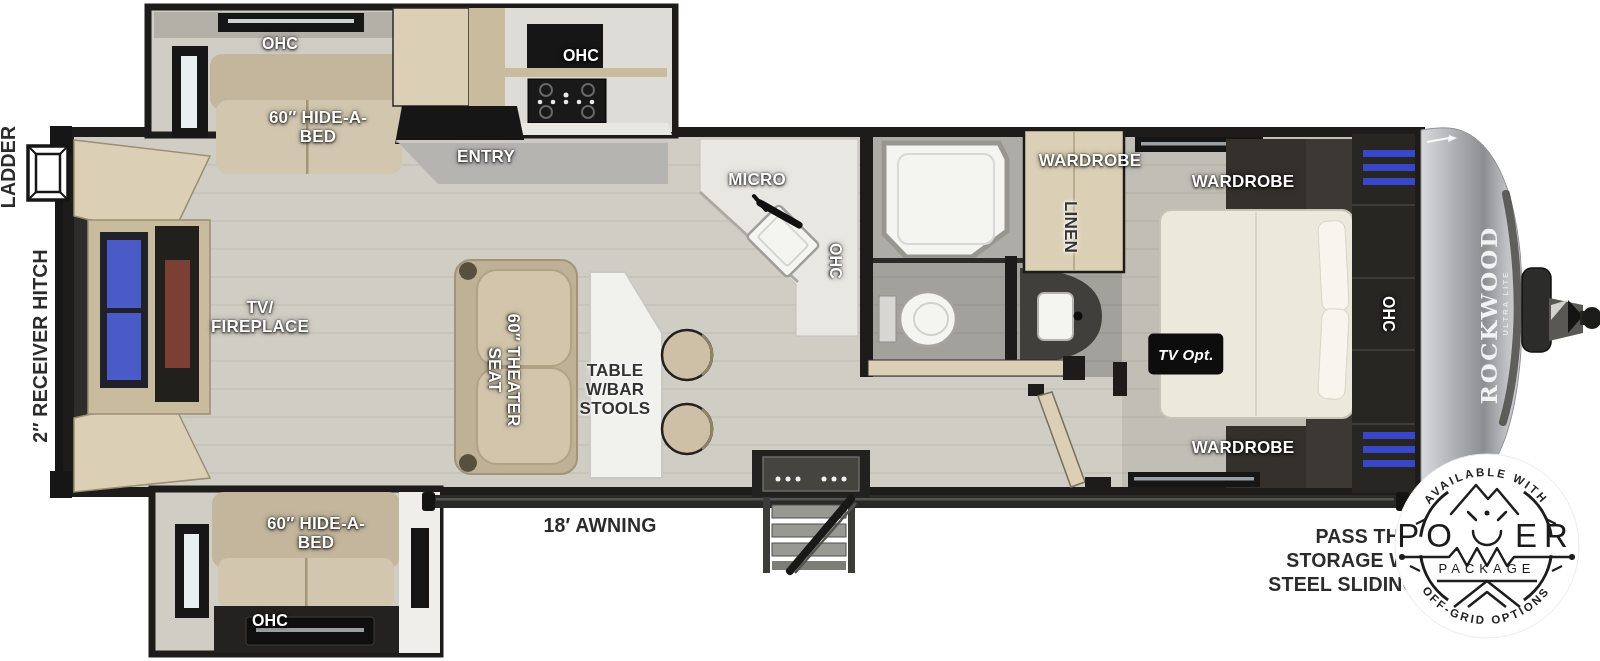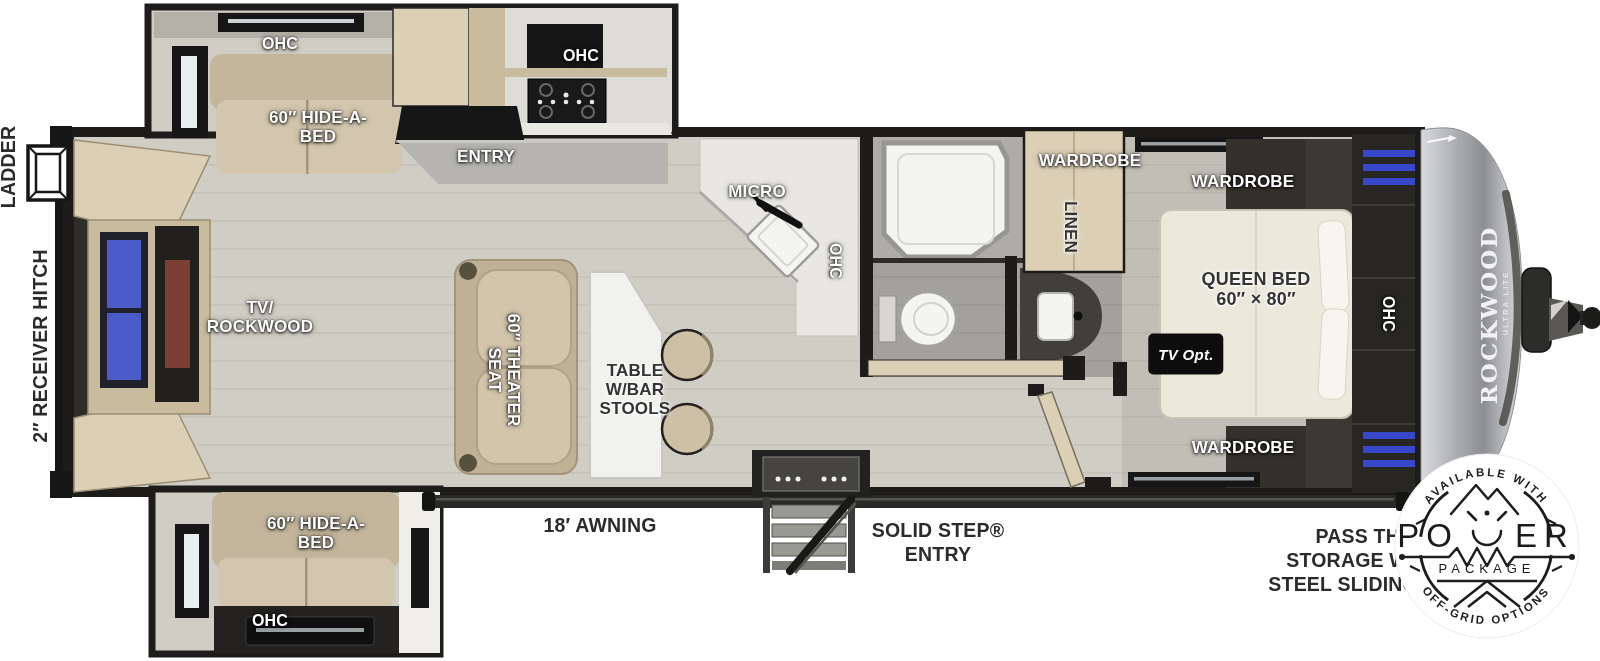--- a/index.html
+++ b/index.html
@@ -281,42 +281,38 @@
     <path d="M856,503 L795,573" stroke="#555550" stroke-width="2.5"></path>
   </g>
 </svg>
 
 <div class="ext" style="left:1372px;top:561px">PASS THRU
 STORAGE W/OPT.
 STEEL SLIDING TRAY</div>
 <div class="ext vccw" style="left:9px;top:167px">LADDER</div>
 <div class="ext vccw" style="left:41px;top:346px">2″ RECEIVER HITCH</div>
 <div class="ext" style="left:600px;top:526px">18′ AWNING</div>
-<div class="ext" style="left:938px;top:543px">SOLID STEP®
-ENTRY</div>
 
 <div class="lbl s" style="left:280px;top:44px">OHC</div>
 <div class="lbl" style="left:318px;top:127px">60″ HIDE-A-
 BED</div>
 <div class="lbl" style="left:486px;top:157px">ENTRY</div>
 <div class="lbl s" style="left:581px;top:56px">OHC</div>
-<div class="lbl" style="left:757px;top:192px">MICRO</div>
+<div class="lbl" style="left:757px;top:180px">MICRO</div>
 <div class="lbl s v90" style="left:835px;top:261px">OHC</div>
 <div class="lbl" style="left:260px;top:317px">TV/
-ROCKWOOD</div>
+FIREPLACE</div>
 <div class="lbl v90" style="left:504px;top:370px">60″ THEATER
 SEAT</div>
-<div class="lbl dark" style="left:635px;top:390px">TABLE
+<div class="lbl dark" style="left:615px;top:390px">TABLE
 W/BAR
 STOOLS</div>
 <div class="lbl" style="left:1090px;top:161px">WARDROBE</div>
 <div class="lbl dark v90" style="left:1070px;top:227px">LINEN</div>
 <div class="lbl" style="left:1243px;top:182px">WARDROBE</div>
-<div class="lbl dark lg" style="left:1256px;top:289px">QUEEN BED
-60″ × 80″</div>
 <div class="tvopt" style="left:1186px;top:354px">TV Opt.</div>
 <div class="lbl s v90" style="left:1388px;top:314px">OHC</div>
 <div class="lbl" style="left:1243px;top:448px">WARDROBE</div>
 <div class="lbl" style="left:316px;top:533px">60″ HIDE-A-
 BED</div>
 <div class="lbl s" style="left:270px;top:621px">OHC</div>
 
 <div class="brand" style="left:1488px;top:315px">ROCKWOOD</div>
 <div class="brand-sub" style="left:1505px;top:303px">ULTRA LITE</div>
 

